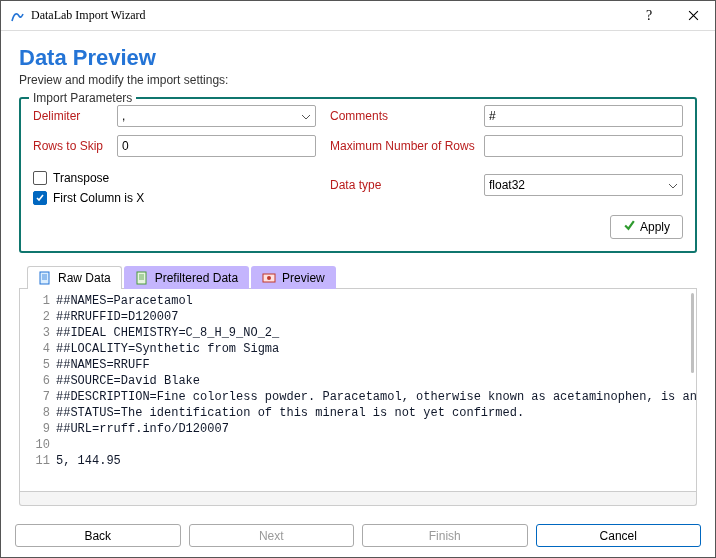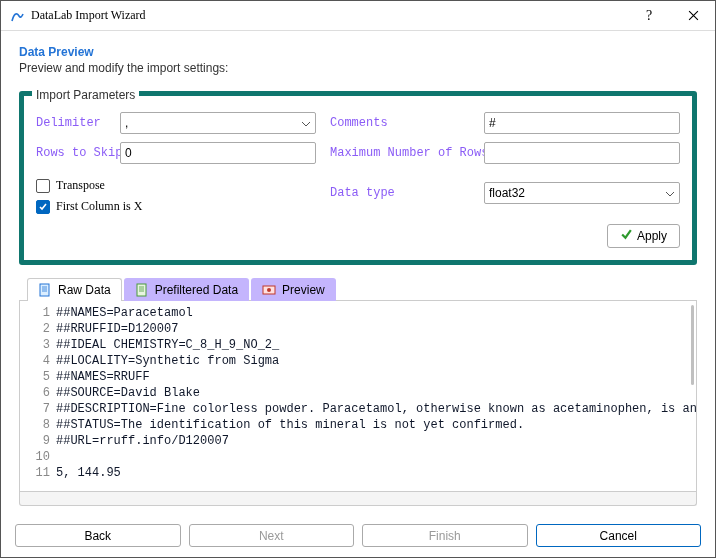--- a/index.html
+++ b/index.html
@@ -3,26 +3,26 @@
 <meta charset="utf-8">
 <style>
   * { box-sizing: border-box; }
   html, body { margin: 0; padding: 0; font-family: 'Segoe UI', Tahoma, sans-serif; font-size: 12px; background: #fff; }
   .window { width: 716px; height: 558px; border: 1px solid #555; background: #fff; display: flex; flex-direction: column; }
   .titlebar { height: 30px; display: flex; align-items: center; border-bottom: 1px solid #ddd; padding: 0 0 0 8px; font-family: Liberation Serif, serif; }
   .titlebar .app-icon { width: 16px; height: 16px; margin-right: 6px; }
   .titlebar .title { flex: 1; color: #000; font-size: 12px; }
   .titlebar .win-btn { width: 44px; height: 30px; display: flex; align-items: center; justify-content: center; color: #000; }
   .content { flex: 1; display: flex; flex-direction: column; padding: 12px 18px 8px 18px; overflow: hidden; }
-  .heading { color: #2474d6; font-size: 12px; font-weight: 600; margin: 2px 0 2px 0; }
+  .heading { color: #2474d6; font-size: 22px; font-weight: 600; margin: 2px 0 2px 0; }
   .subtitle { color: #333; margin-bottom: 10px; }
-  .groupbox { border: 5px solid #0f766e; border-radius: 3px; padding: 10px 12px 12px 12px; position: relative; margin-top: 6px; }
+  .groupbox { border: 2px solid #0f766e; border-radius: 3px; padding: 0 12px 12px 12px; position: relative; }
   .groupbox-title { position: absolute; top: -8px; left: 8px; background: #fff; padding: 0 4px; color: #333; }
   .param-grid { display: grid; grid-template-columns: 70px 1fr 140px 1fr; gap: 8px 14px; align-items: center; margin-top: 6px; }
-  .param-label { color: #8b5cf6; white-space: nowrap; font-family: Liberation Mono, monospace; }
+  .param-label { color: #b91c1c; white-space: nowrap; }
   .combo, .text-input { width: 100%; height: 22px; border: 1px solid #aaa; border-radius: 2px; padding: 0 4px; font-family: inherit; font-size: 12px; background: #fff; position: relative; }
   .combo { display: flex; align-items: center; justify-content: space-between; }
   .combo .chev { color: #555; }
   .check-row { display: flex; align-items: center; gap: 6px; margin-top: 6px; }
   .checkbox { width: 14px; height: 14px; border: 1px solid #555; border-radius: 2px; display: inline-flex; align-items: center; justify-content: center; background: #fff; }
   .checkbox.checked { background: #0067c0; border-color: #0067c0; }
   .checkbox.checked svg { stroke: #fff; }
   .apply-row { display: flex; justify-content: flex-end; margin-top: 10px; }
   .apply-btn { border: 1px solid #aaa; border-radius: 3px; padding: 3px 12px; display: flex; align-items: center; gap: 4px; background: #fff; cursor: pointer; }
   .tabs-area { margin-top: 12px; flex: 1; display: flex; flex-direction: column; min-height: 0; }
@@ -80,21 +80,21 @@
           </span>
         </div>
         <div class="param-label">Comments</div>
         <input class="text-input" value="#" style="">
 
         <div class="param-label">Rows to Skip</div>
         <input class="text-input" value="0" style="">
         <div class="param-label">Maximum Number of Rows</div>
         <input class="text-input" value="" style="">
 
-        <div style="grid-column:1 / span 2;font-family:Liberation Serif, serif;">
+        <div style="grid-column:1 / span 2;">
           <div class="check-row">
             <span class="checkbox"></span>
             <span>Transpose</span>
           </div>
           <div class="check-row">
             <span class="checkbox checked">
               <svg width="10" height="10" viewBox="0 0 10 10">
                   <path d="M2 5 L4 7 L8 2" fill="none" stroke="#fff" stroke-width="1.6"></path>
                 </svg>
             </span>

